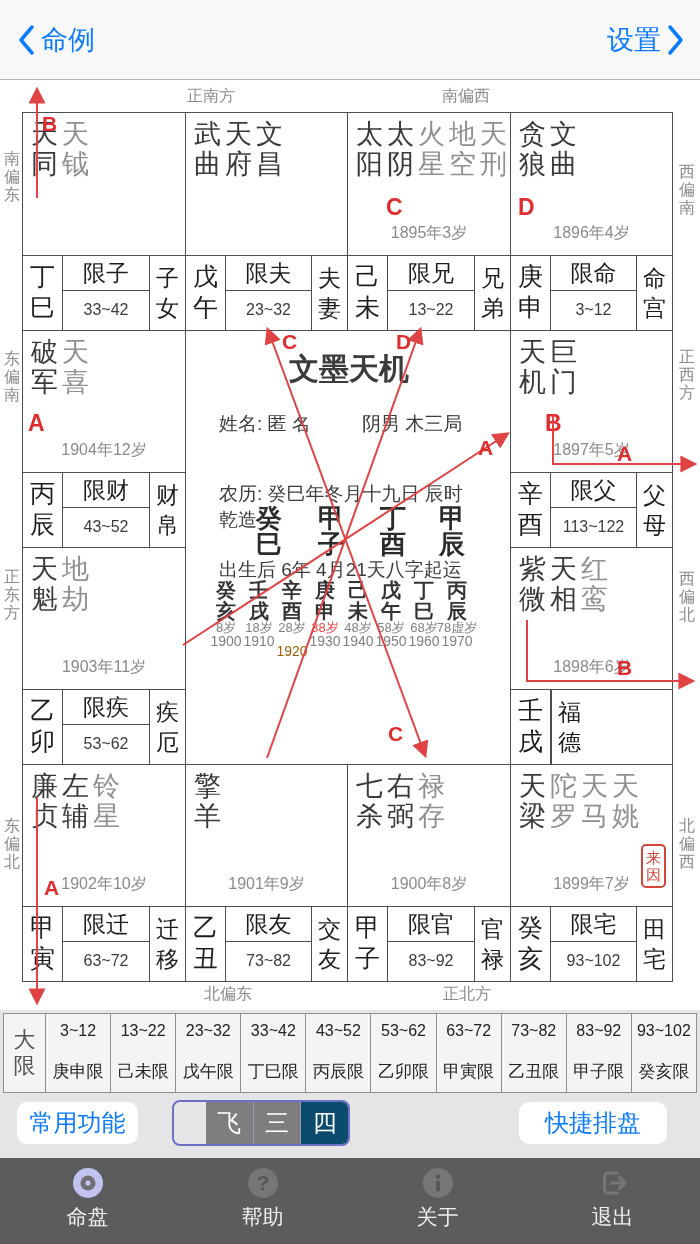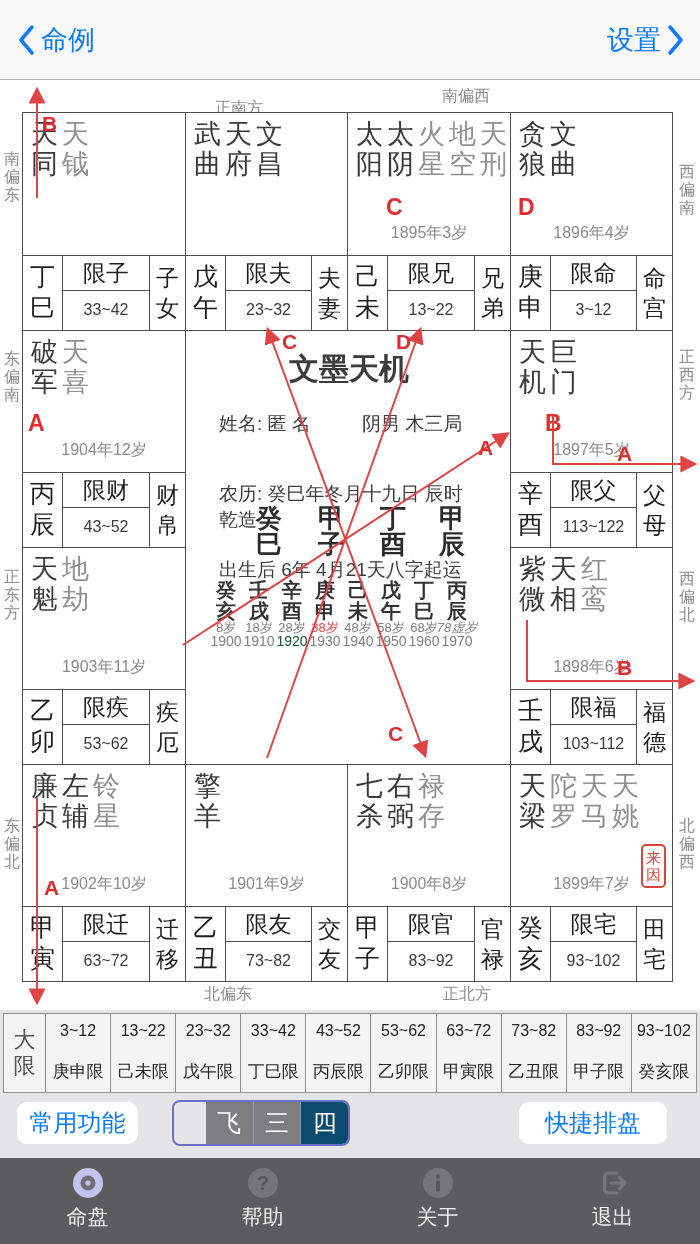--- a/index.html
+++ b/index.html
@@ -72,21 +72,21 @@
     </div>
     <div id="nav-settings" class="nav-side">
       <span>设置</span>
       <svg width="17" height="32" viewBox="0 0 17 32">
           <polyline points="3,3 14,16 3,29" fill="none" stroke="#0a7aff" stroke-width="3.5" stroke-linecap="round" stroke-linejoin="round"></polyline>
         </svg>
     </div>
   </div>
 
   <div id="chart">
-      <div class="compass-h" style="left: 204px; top: 6px; margin-top: 12px;">正南方</div>
+      <div class="compass-h" style="left: 176px; top: 6px;">正南方</div>
       <div class="compass-h" style="left: 431px; top: 6px;">南偏西</div>
       <div class="compass-h" style="left: 193px; top: 904px;">北偏东</div>
       <div class="compass-h" style="left: 432px; top: 904px;">正北方</div>
       <div class="compass-v" style="left: 3px; top: 70px;">南
 偏
 东</div>
       <div class="compass-v" style="left: 3px; top: 270px;">东
 偏
 南</div>
       <div class="compass-v" style="left: 3px; top: 488px;">正
@@ -252,24 +252,20 @@
 微</div>
           <div class="star m">天
 相</div>
           <div class="star s">红
 鸾</div>
         </div>
         <div class="year" style="top: 109px;">1898年6岁</div>
         <div class="info">
           <div class="stem">壬
 戌</div>
-          <div class="mid">
-            <div class="limit">限福</div>
-            <div class="range">103~112</div>
-          </div>
           <div class="pname">福
 德</div>
         </div>
       </div>
       <div class="palace" style="left: 22px; top: 684px; width: 164px; height: 218px;">
         <div class="stars">
           <div class="star m">廉
 贞</div>
           <div class="star m">左
 辅</div>
@@ -380,24 +376,24 @@
         <div class="cline" style="top: 267px; font-size: 20px; color: rgb(51, 51, 51); width: 30px; text-align: center; left: 190px; font-weight: bold;">午</div>
         <div class="cline" style="top: 267px; font-size: 20px; color: rgb(51, 51, 51); width: 30px; text-align: center; left: 223px; font-weight: bold;">巳</div>
         <div class="cline" style="top: 267px; font-size: 20px; color: rgb(51, 51, 51); width: 30px; text-align: center; left: 256px; font-weight: bold;">辰</div>
         <div class="cline" style="top: 288px; font-size: 13px; color: rgb(128, 128, 128); width: 46px; text-align: center; left: 17px;">8岁</div>
         <div class="cline" style="top: 288px; font-size: 13px; color: rgb(128, 128, 128); width: 46px; text-align: center; left: 50px;">18岁</div>
         <div class="cline" style="top: 288px; font-size: 13px; color: rgb(128, 128, 128); width: 46px; text-align: center; left: 83px;">28岁</div>
         <div class="cline" style="top: 288px; font-size: 13px; color: #ef4444; width: 46px; text-align: center; left: 116px;">38岁</div>
         <div class="cline" style="top: 288px; font-size: 13px; color: rgb(128, 128, 128); width: 46px; text-align: center; left: 149px;">48岁</div>
         <div class="cline" style="top: 288px; font-size: 13px; color: rgb(128, 128, 128); width: 46px; text-align: center; left: 182px;">58岁</div>
         <div class="cline" style="top: 288px; font-size: 13px; color: rgb(128, 128, 128); width: 46px; text-align: center; left: 215px;">68岁</div>
-        <div class="cline" style="top: 288px; font-size: 13px; color: rgb(128, 128, 128); width: 46px; text-align: center; left: 248px; font-style: italic;">78虚岁</div>
+        <div class="cline" style="top: 288px; font-size: 13px; color: rgb(128, 128, 128); width: 46px; text-align: center; left: 248px;">78虚岁</div>
         <div class="cline" style="top: 302px; font-size: 14px; color: rgb(128, 128, 128); width: 40px; text-align: center; left: 20px;">1900</div>
         <div class="cline" style="top: 302px; font-size: 14px; color: rgb(128, 128, 128); width: 40px; text-align: center; left: 53px;">1910</div>
-        <div class="cline" style="top: 302px; font-size: 14px; color: #14532d; width: 40px; text-align: center; left: 86px;">1920</div>
+        <div class="cline" style="top: 312px; font-size: 14px; color: #a16207; width: 40px; text-align: center; left: 86px;">1920</div>
         <div class="cline" style="top: 302px; font-size: 14px; color: rgb(128, 128, 128); width: 40px; text-align: center; left: 119px;">1930</div>
         <div class="cline" style="top: 302px; font-size: 14px; color: rgb(128, 128, 128); width: 40px; text-align: center; left: 152px;">1940</div>
         <div class="cline" style="top: 302px; font-size: 14px; color: rgb(128, 128, 128); width: 40px; text-align: center; left: 185px;">1950</div>
         <div class="cline" style="top: 302px; font-size: 14px; color: rgb(128, 128, 128); width: 40px; text-align: center; left: 218px;">1960</div>
         <div class="cline" style="top: 302px; font-size: 14px; color: rgb(128, 128, 128); width: 40px; text-align: center; left: 251px;">1970</div>
       </div>
       <span class="palace-mk" style="left: 386px; top: 114px;">C</span>
       <span class="palace-mk" style="left: 518px; top: 114px;">D</span>
       <span class="palace-mk" style="left: 28px; top: 330px;">A</span>
       <span class="palace-mk" style="left: 545px; top: 330px;">B</span>

